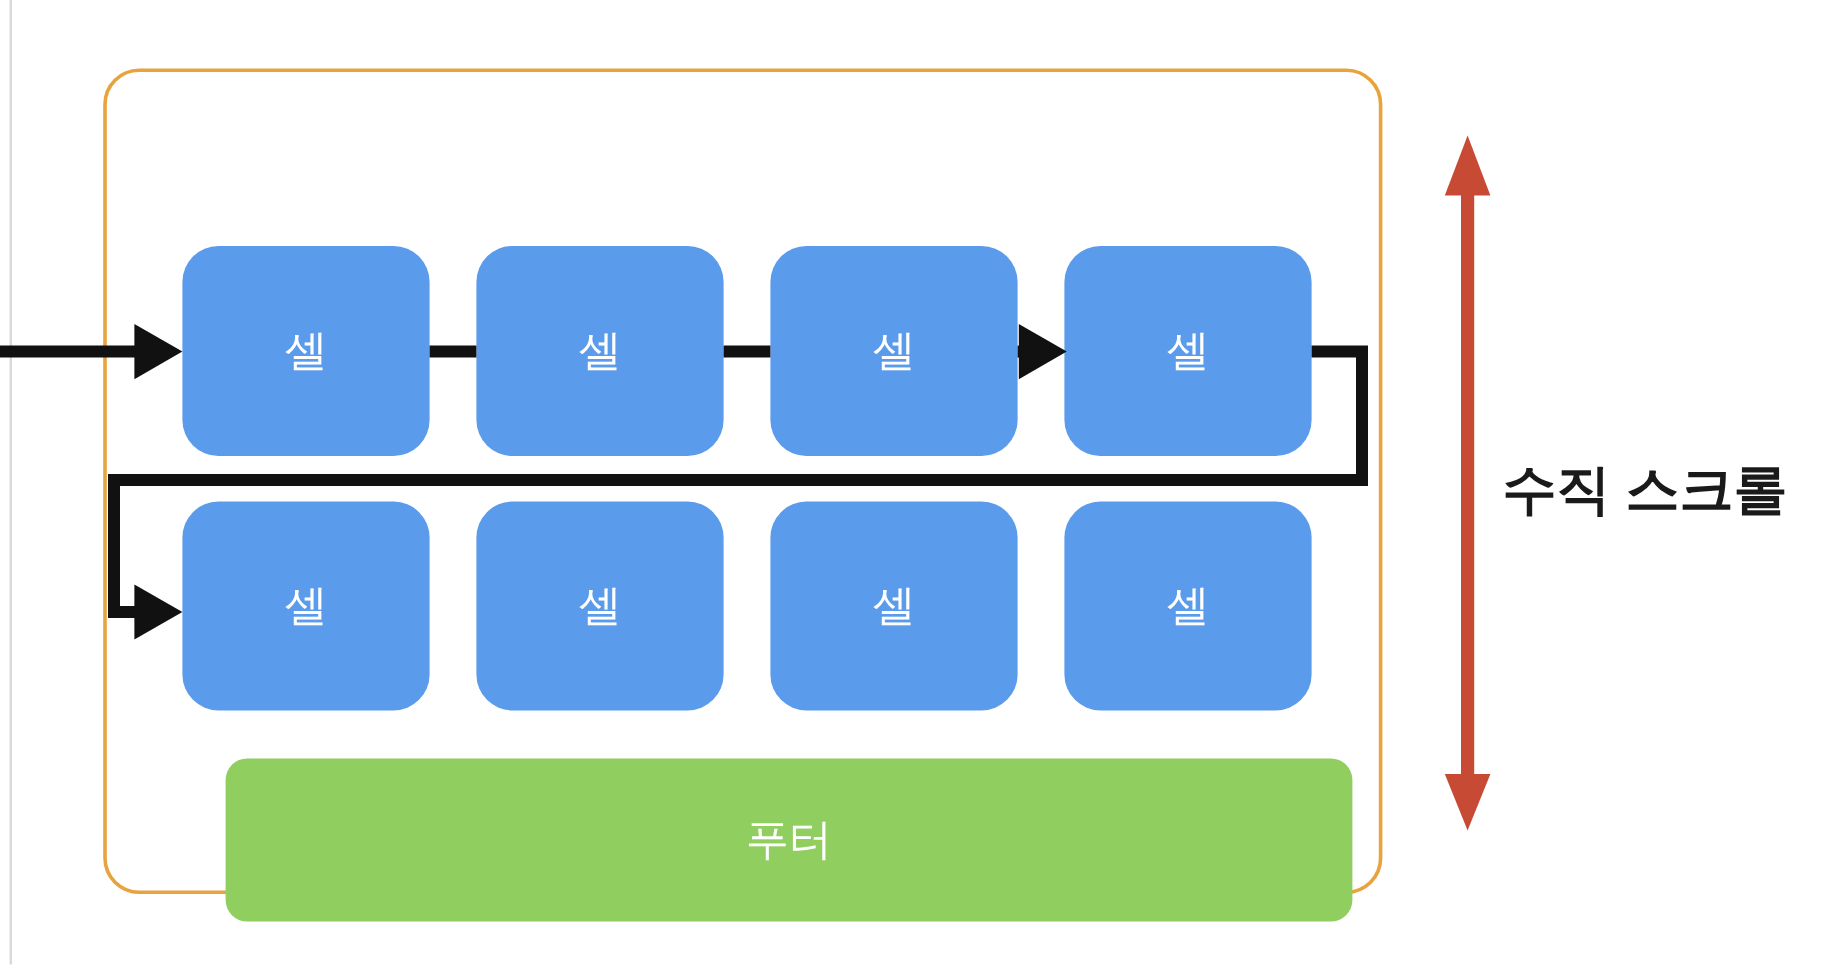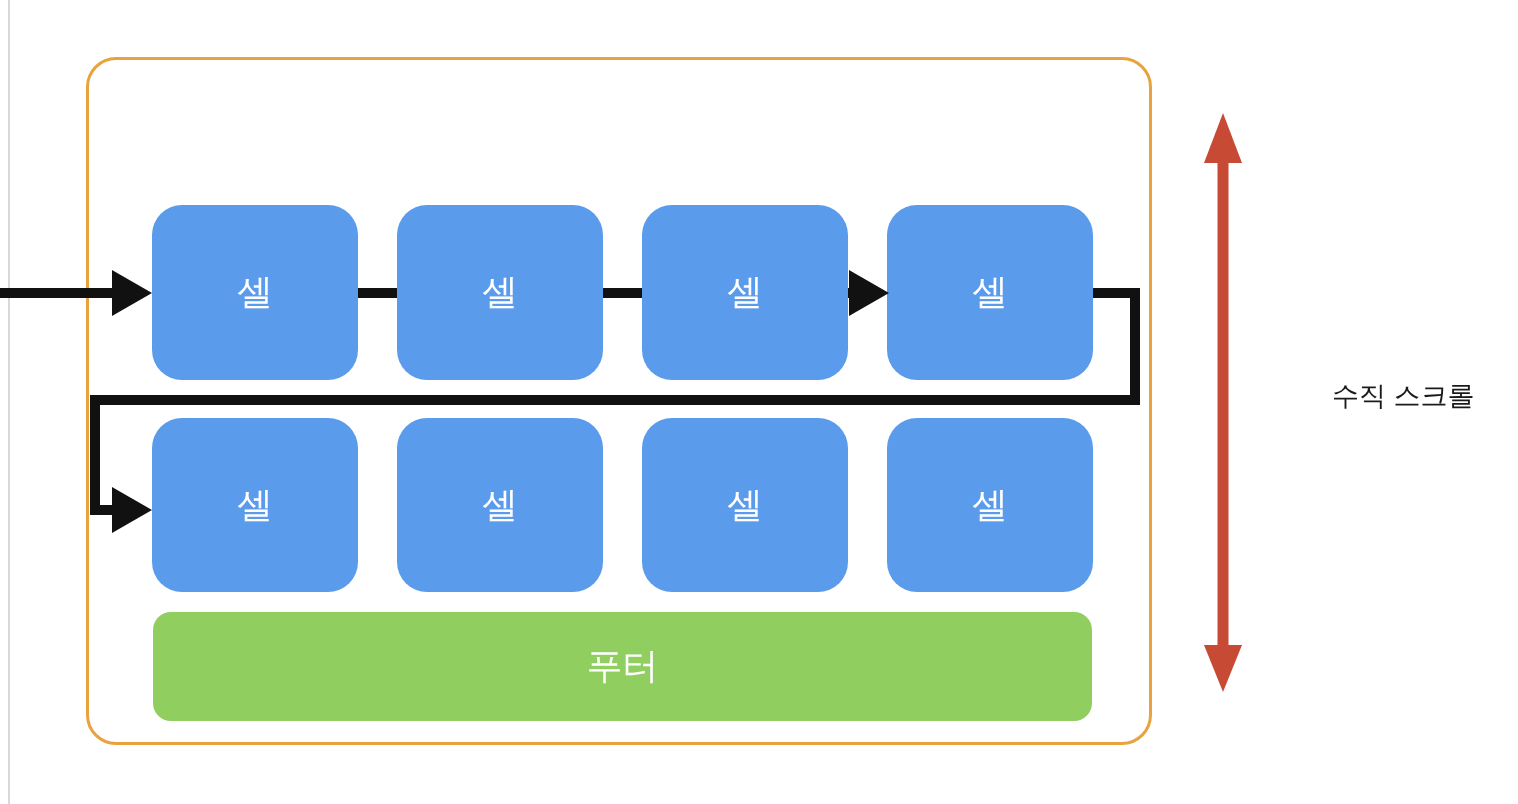--- a/index.html
+++ b/index.html
@@ -44,23 +44,24 @@
     justify-content: center;
     color: #ffffff;
     font-size: 36px;
   }
   .header-bar {
     top: 77px;
     height: 106px;
     background: var(--header-color, #e3ba52);
   }
   .footer-bar {
-    top: 612px;
-    height: 109px;
+    top: 632px;
+    height: 136px;
     background: var(--footer-color, #8fce5f);
+    margin-left: 35px;
   }
   .cell {
     position: absolute;
     width: 206px;
     height: 175px;
     background: var(--cell-color, #5b9beb);
     border-radius: 30px;
     display: flex;
     align-items: center;
     justify-content: center;
@@ -95,24 +96,24 @@
     stroke: var(--scroll-color, #c74a34);
     stroke-width: 11px;
     fill: none;
   }
   .scroll-fill {
     fill: var(--scroll-color, #c74a34);
     stroke: none;
   }
   .scroll-label {
     position: absolute;
-    left: 1332px;
+    left: 1252px;
     top: 378px;
-    font-size: 27px;
-    font-weight: normal;
+    font-size: 45px;
+    font-weight: bold;
     color: #1a1a1a;
     white-space: nowrap;
   }
 </style>
 </head>
 <body>
 
 <div class="stage">
 
   <div class="page-edge"></div>

